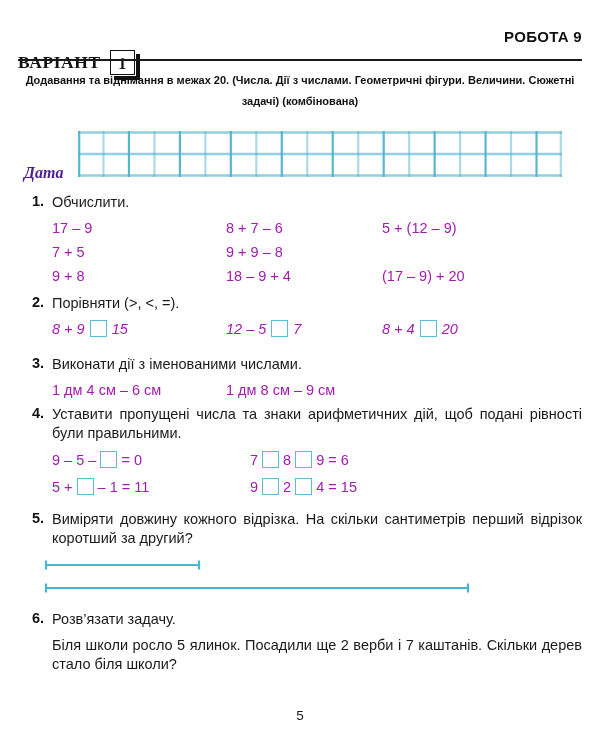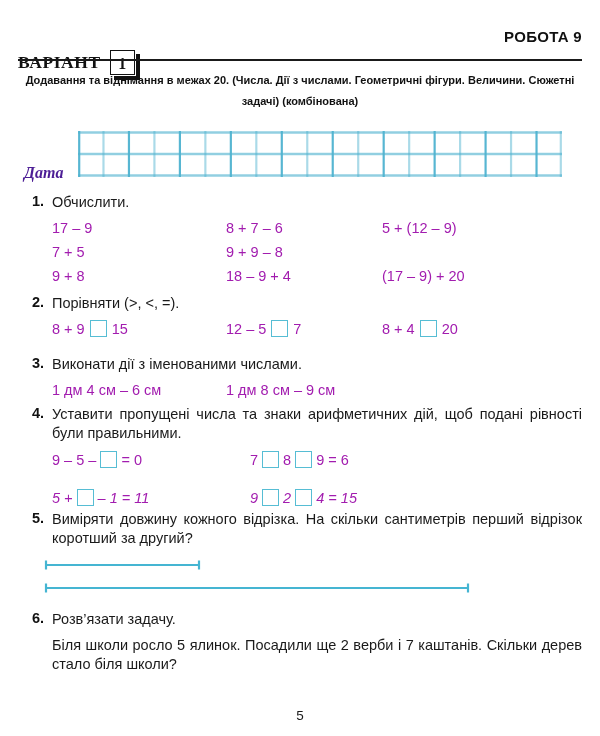--- a/index.html
+++ b/index.html
@@ -265,21 +265,21 @@
         <span class="col" style="left:174px;">18 – 9 + 4</span>
         <span class="col" style="left:330px;">(17 – 9) + 20</span>
       </div>
     </div>
   </div>
 
   <div class="task" style="top:294px;">
     <div class="tnum">2.</div>
     <div class="tbody">
       <div class="prompt">Порівняти (&gt;, &lt;, =).</div>
-      <div class="row" style="margin-top:4px;">
+      <div class="row" style="margin-top:4px;font-style:italic;">
         <span class="col" style="left:0px;">
           <span>8 + 9</span><span class="abox sp"></span><span>15</span>
         </span>
         <span class="col" style="left:174px;">
           <span>12 – 5</span><span class="abox sp"></span><span>7</span>
         </span>
         <span class="col" style="left:330px;">
           <span>8 + 4</span><span class="abox sp"></span><span>20</span>
         </span>
       </div>
@@ -302,21 +302,21 @@
     <div class="tbody">
       <div class="prompt justify">Уставити пропущені числа та знаки арифметичних дій, щоб подані рівності були правильними.</div>
       <div class="row" style="margin-top:5px;">
         <span class="col" style="left:0px;">
           <span>9 – 5 – </span><span class="abox"></span><span> = 0</span>
         </span>
         <span class="col" style="left:198px;">
           <span>7 </span><span class="abox"></span><span> 8 </span><span class="abox"></span><span> 9 = 6</span>
         </span>
       </div>
-      <div class="row" style="margin-top:14px;font-style:italic;">
+      <div class="row" style="margin-top:3px;">
         <span class="col" style="left:0px;">
           <span>5 + </span><span class="abox"></span><span> – 1 = 11</span>
         </span>
         <span class="col" style="left:198px;">
           <span>9 </span><span class="abox"></span><span> 2 </span><span class="abox"></span><span> 4 = 15</span>
         </span>
       </div>
     </div>
   </div>
 

